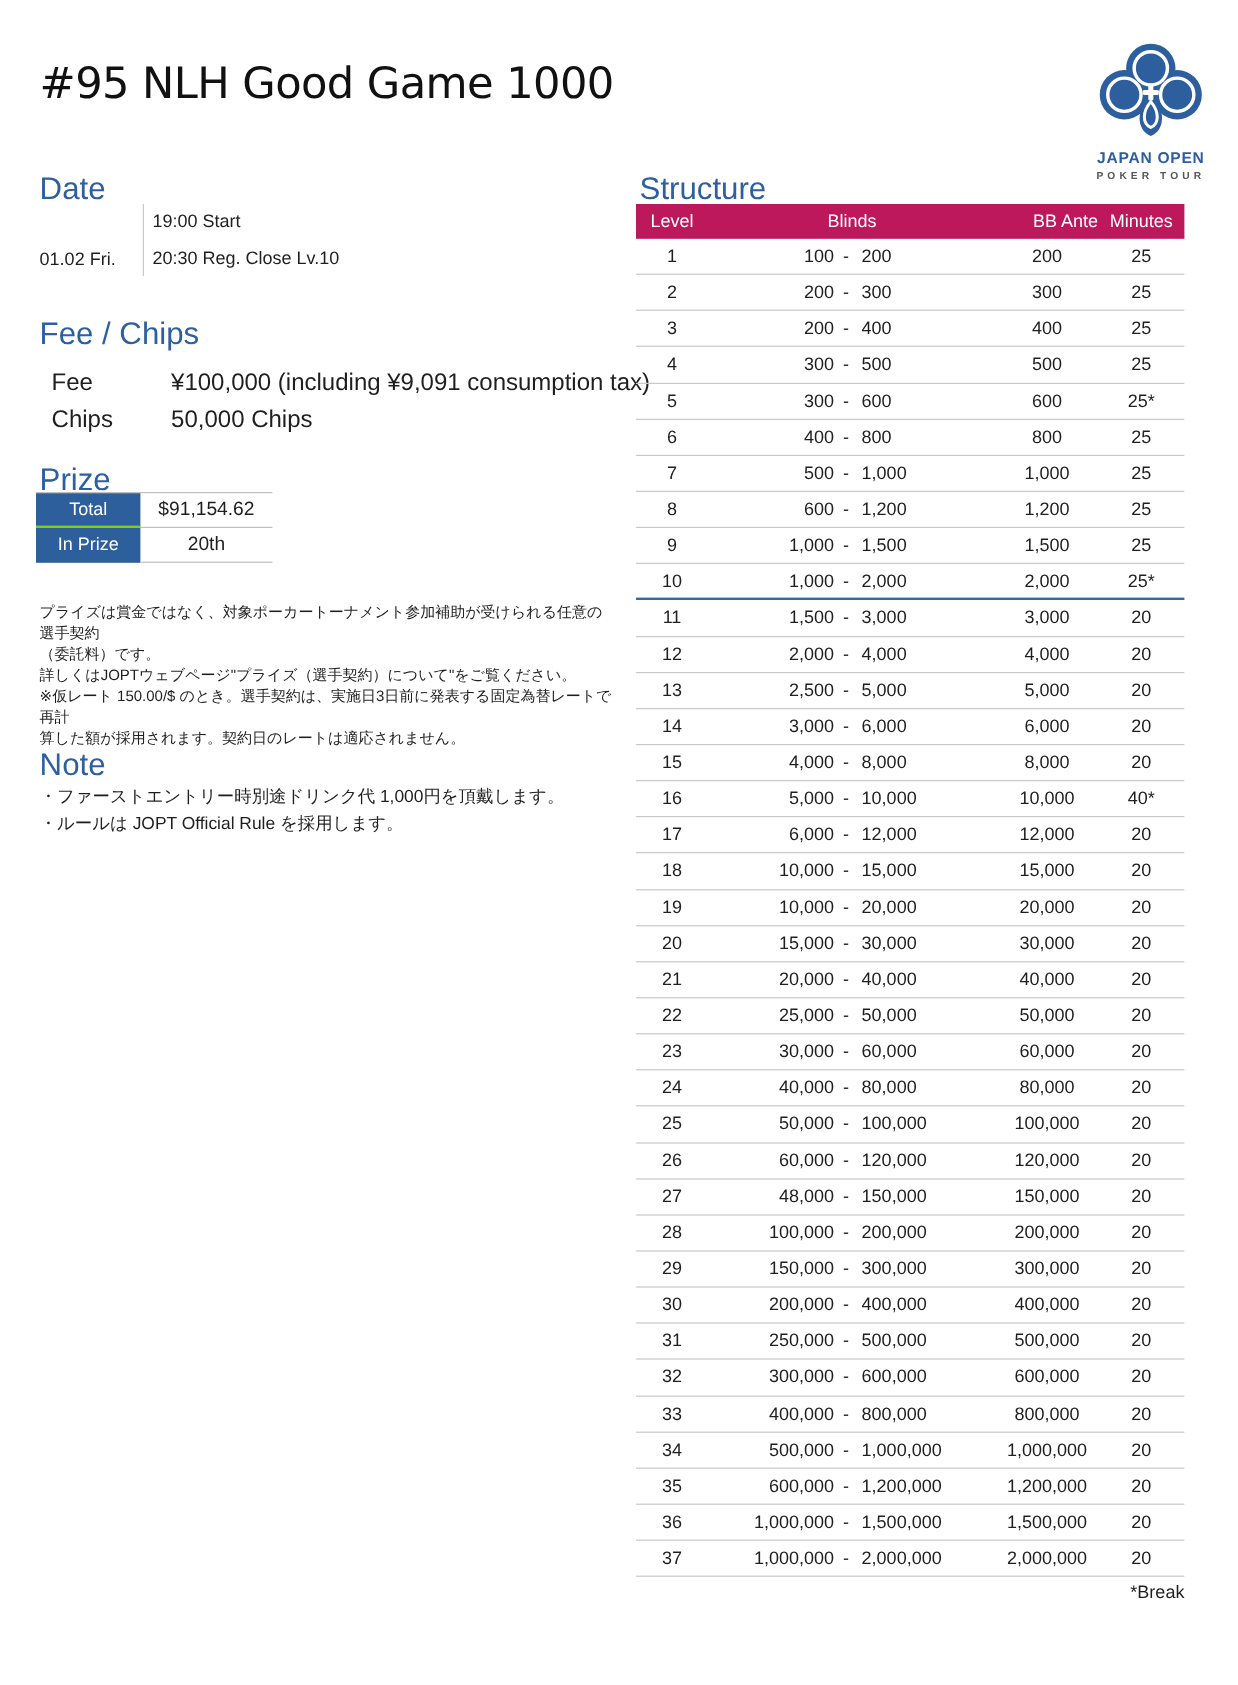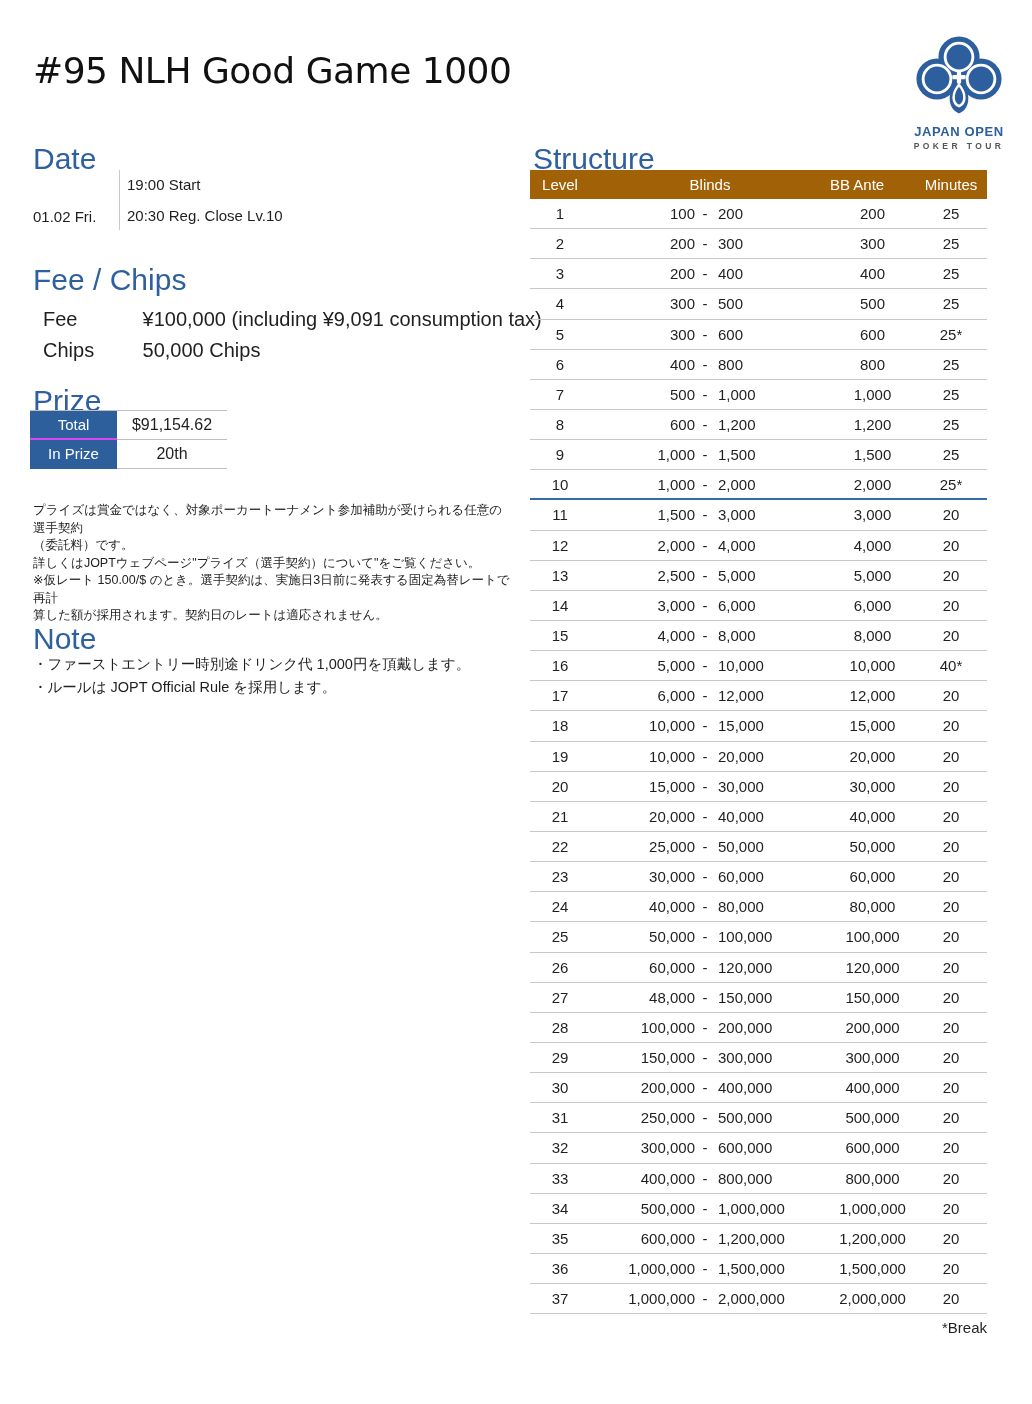--- a/index.html
+++ b/index.html
@@ -12,47 +12,47 @@
     position:absolute;left:33px;top:50px;
     font-family:"DejaVu Sans",sans-serif;font-size:36px;font-weight:500;color:#111;
     letter-spacing:-0.5px;white-space:nowrap;
   }
   
   .logo{position:absolute;left:901px;top:34px;width:116px;text-align:center;}
   .logo svg{display:block;margin:0 auto;}
   .logo-line1{font-size:13px;font-weight:bold;color:#2d5f9e;letter-spacing:0.6px;margin-top:2px;}
   .logo-line2{font-size:8.5px;font-weight:bold;color:#55565a;letter-spacing:3.4px;margin-top:2px;}
   
-  .sec-h{position:absolute;font-size:30px;color:#2e5f9e;white-space:nowrap;}
+  .sec-h{position:absolute;font-size:26px;color:#2e5f9e;white-space:nowrap;}
   
   .date-day{position:absolute;left:33px;top:176px;font-size:15px;margin-top:32px;}
   .date-sep{position:absolute;left:119px;top:170px;width:1px;height:60px;background:#c9c9c9;}
   .date-events{position:absolute;left:127px;top:176px;font-size:15px;}
   .date-events div{margin-bottom:14px;white-space:nowrap;}
   
   .kv-row{position:absolute;left:43px;font-size:20px;white-space:nowrap;margin-top:12px;}
   .kv-row .kv-label{display:inline-block;width:94px;}
   
   .prize-table{position:absolute;left:30px;top:410px;width:197px;border-top:1px solid #bfbfbf;}
   .p-row{display:grid;grid-template-columns:87px 110px;height:29px;}
   .p-label{background:#2d5f9c;color:#fff;text-align:center;line-height:27px;font-size:15px;box-sizing:border-box;}
-  .p-row.first .p-label{border-bottom:2px solid #d946ef;}
+  .p-row.first .p-label{border-bottom:2px solid #84cc16;}
   .p-value{text-align:center;line-height:28px;font-size:16px;border-bottom:1px solid #bfbfbf;box-sizing:border-box;}
   
   .disclaimer{position:absolute;left:33px;top:502px;width:480px;font-size:12.5px;line-height:17.5px;color:#1f1f1f;}
   .note-lines{position:absolute;left:33px;top:653px;width:480px;font-size:14.5px;line-height:23px;}
   
   .s-table{position:absolute;left:530px;top:170px;width:457px;font-size:15px;}
   .s-head{
     display:grid;grid-template-columns:60px 105px 20px 115px 85px 72px;
-    height:29px;background:#a16207;color:#ffffff;align-items:center;
+    height:29px;background:#be185d;color:#ffffff;align-items:center;
   }
   .h-level{grid-column:1;text-align:center;}
   .h-blinds{grid-column:2/5;text-align:center;}
-  .h-ante{grid-column:5;text-align:left;}
+  .h-ante{grid-column:5;text-align:right;}
   .h-min{grid-column:6;text-align:center;}
   .s-row{
     display:grid;grid-template-columns:60px 105px 20px 115px 85px 72px;
     height:30.15px;align-items:center;border-bottom:1px solid #c9c9c9;box-sizing:border-box;
   }
   .s-row.reg-close{border-bottom:2px solid #2e6da8;}
   .c-level{text-align:center;}
   .c-sb{text-align:right;}
   .c-dash{text-align:center;}
   .c-bb{text-align:left;padding-left:3px;}

